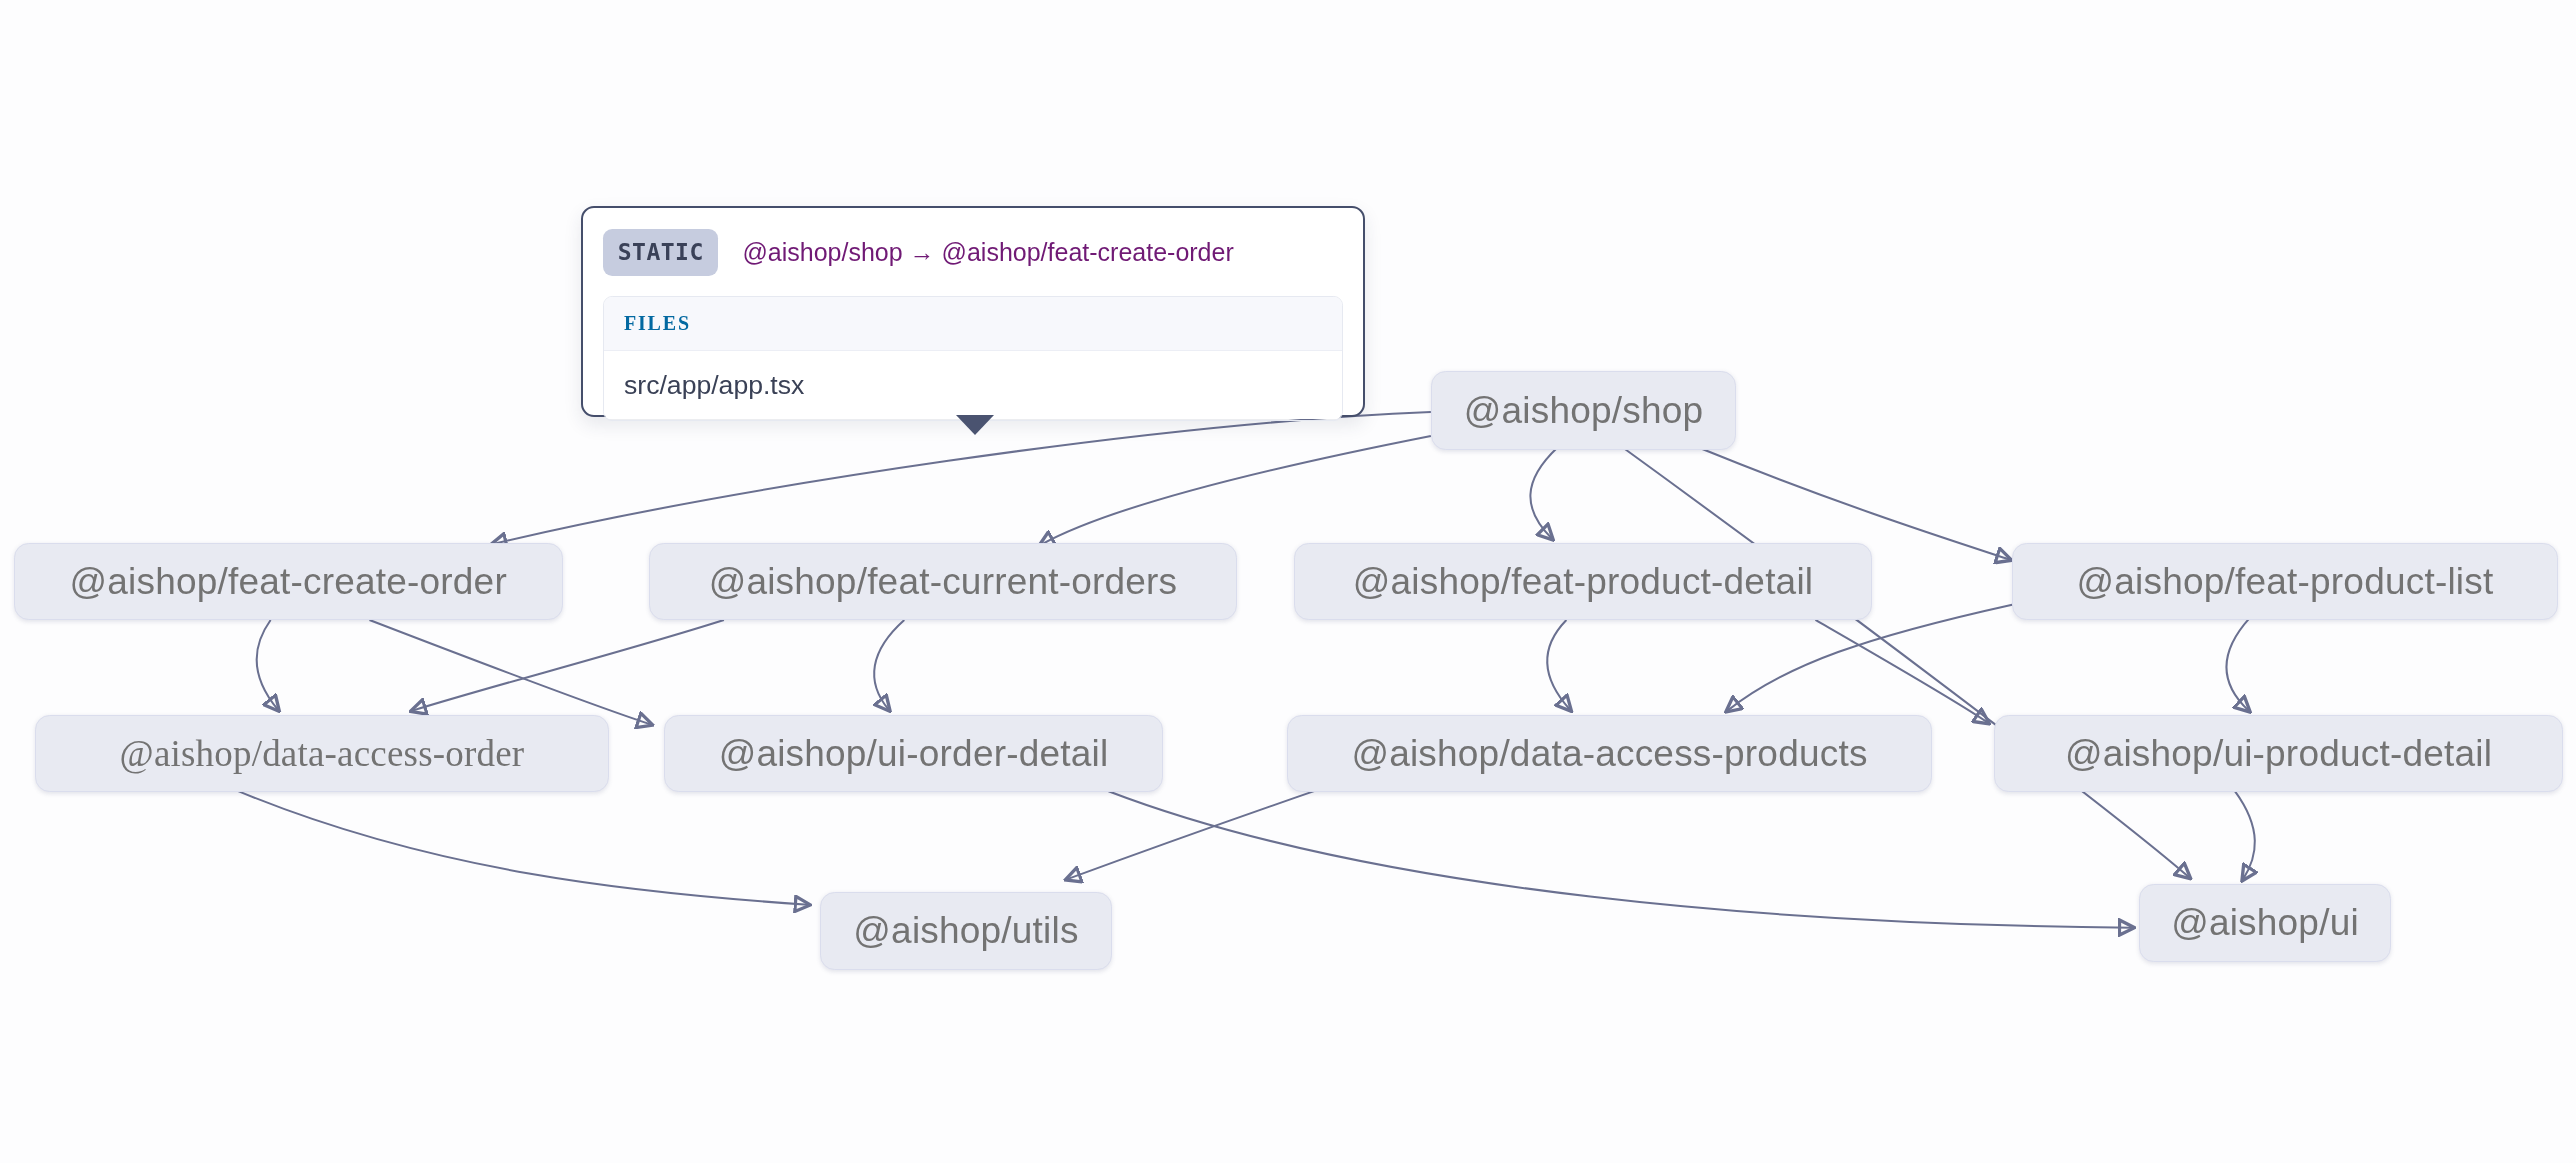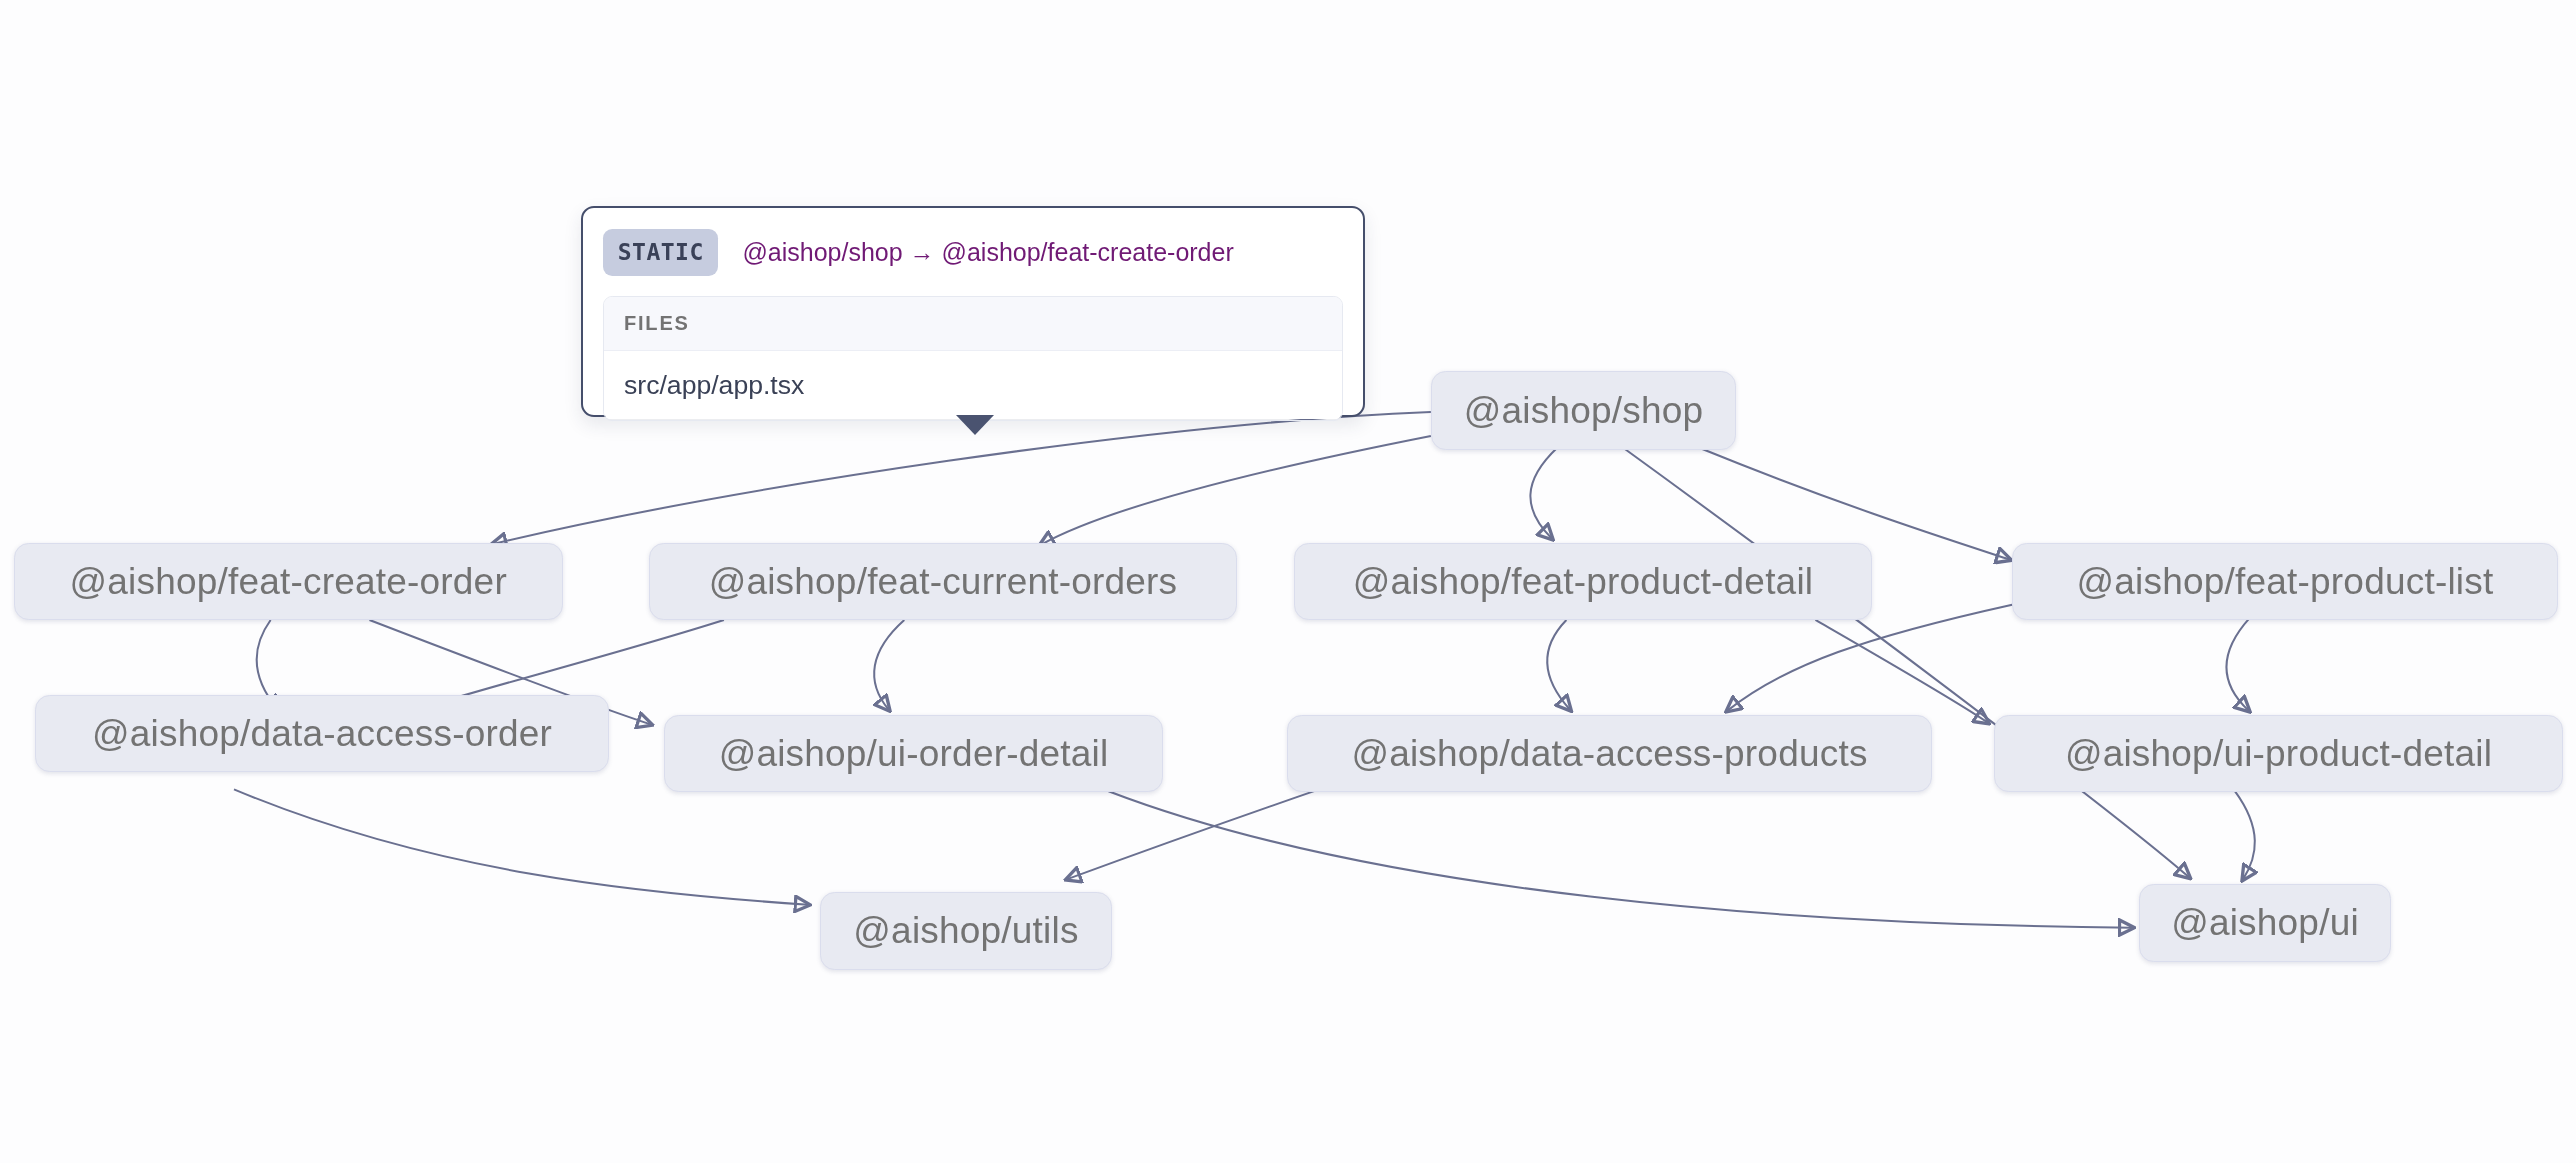--- a/index.html
+++ b/index.html
@@ -12,39 +12,39 @@
         background:#e8eaf2;border:0.9px solid #dadded;border-radius:14.7px;
         color:#737373;font-size:37px;letter-spacing:0.2px;
         box-shadow:0 1.8px 4.6px rgba(70,80,120,0.14);cursor:pointer;white-space:nowrap;}
 
   
   #n-shop{left:1431px;top:371px;width:303px;height:77px;}
   #n-fco{left:13.7px;top:543px;width:547px;height:75px;}
   #n-fcords{left:649px;top:543px;width:586px;height:75px;}
   #n-fpd{left:1294px;top:543px;width:576px;height:75px;}
   #n-fpl{left:2012px;top:543px;width:544px;height:75px;}
-  #n-dao{left:35px;top:695px;width:572px;height:75px;}
+  #n-dao{left:35px;top:715px;width:572px;height:75px;font-family:Liberation Serif, serif;}
   #n-uiod{left:664px;top:715px;width:497px;height:75px;}
   #n-dap{left:1287px;top:715px;width:643px;height:75px;}
   #n-uipd{left:1994px;top:715px;width:567px;height:75px;}
   #n-utils{left:820px;top:884px;width:290px;height:76px;margin-top:8px;}
   #n-ui{left:2139px;top:884px;width:250px;height:76px;}
 
   .tooltip{position:absolute;z-index:3;left:581px;top:206px;width:784px;height:211px;
            box-sizing:border-box;background:#ffffff;border:2.3px solid #454e6b;border-radius:13px;
            padding:0 20px;box-shadow:0 7.3px 18.3px rgba(40,50,80,0.10);}
   .tooltip-header{display:flex;align-items:center;gap:24px;height:88px;}
   .badge{background:#c6ccdf;color:#3a4158;font-family:"DejaVu Sans Mono",monospace;
          font-weight:bold;font-size:23px;letter-spacing:0.5px;
          padding:12px 14.7px;border-radius:9.2px;line-height:1;}
   .dep-title{font-family:Liberation Sans, sans-serif;font-size:25px;color:#701a75;white-space:nowrap;}
   .files-box{border:1.8px solid #e6e9f1;border-radius:9.2px;overflow:hidden;height:125px;box-sizing:border-box;}
   .files-head{background:#f7f8fc;border-bottom:1.4px solid #eceef5;height:53px;
               display:flex;align-items:center;padding-left:20px;}
-  .files-label{color:#737373;font-size:20px;letter-spacing:1.8px;font-weight:bold;}
+  .files-label{color:#0369a1;font-size:20px;letter-spacing:1.8px;font-weight:bold;font-family:Liberation Serif, serif;}
   .file-row{height:68px;display:flex;align-items:center;padding-left:20px;background:#ffffff;}
   .file-name{color:#3a4156;font-size:26.6px;}
   .tooltip-pointer{position:absolute;left:373px;bottom:-20px;width:0;height:0;
                    border-left:19px solid transparent;border-right:19px solid transparent;
                    border-top:20px solid #4a5370;}
 </style>
 </head>
 <body>
 
 <div class="stage">

